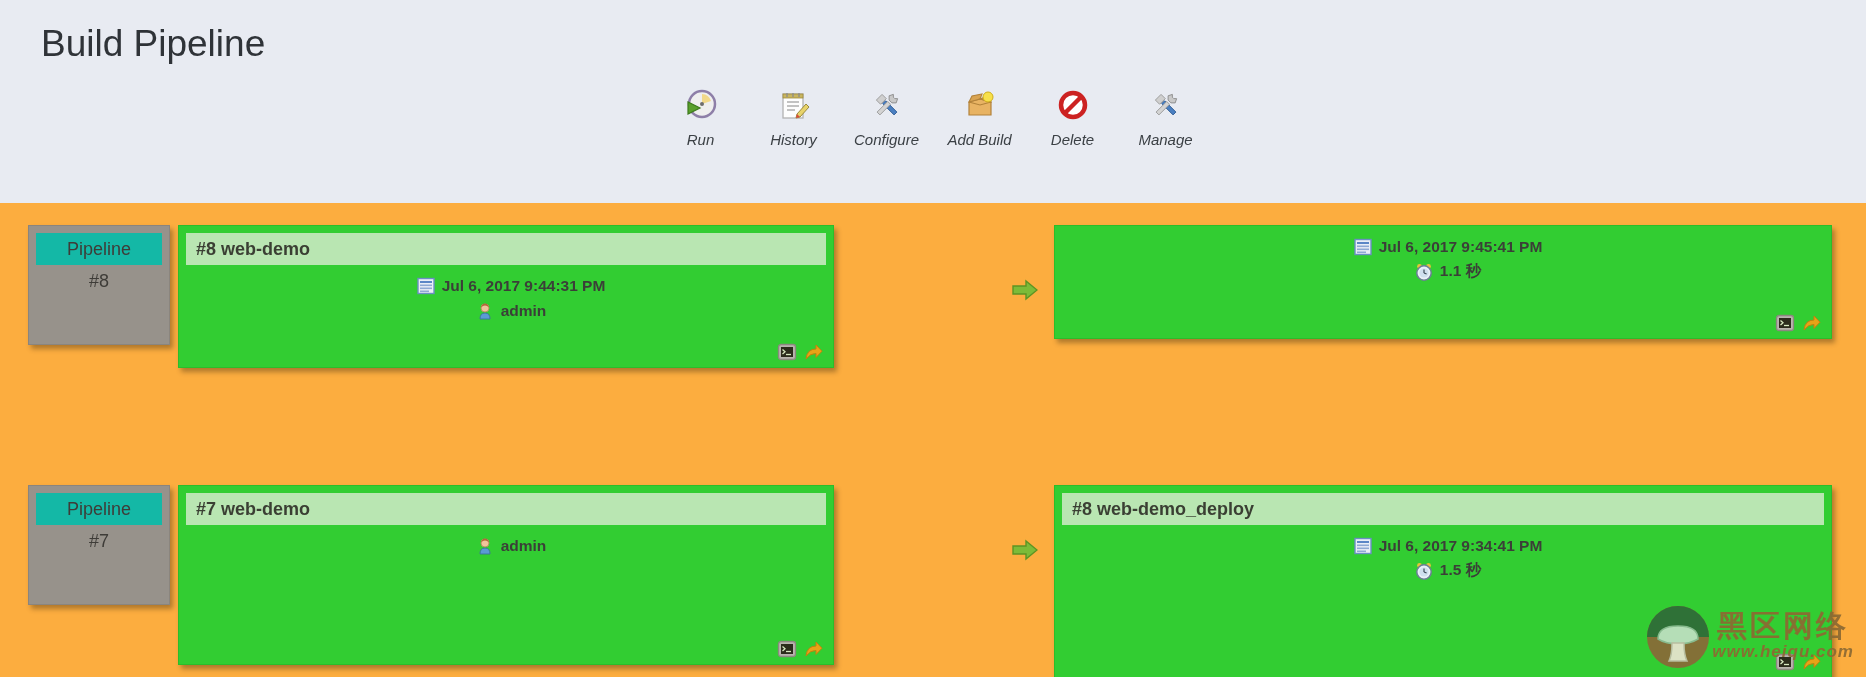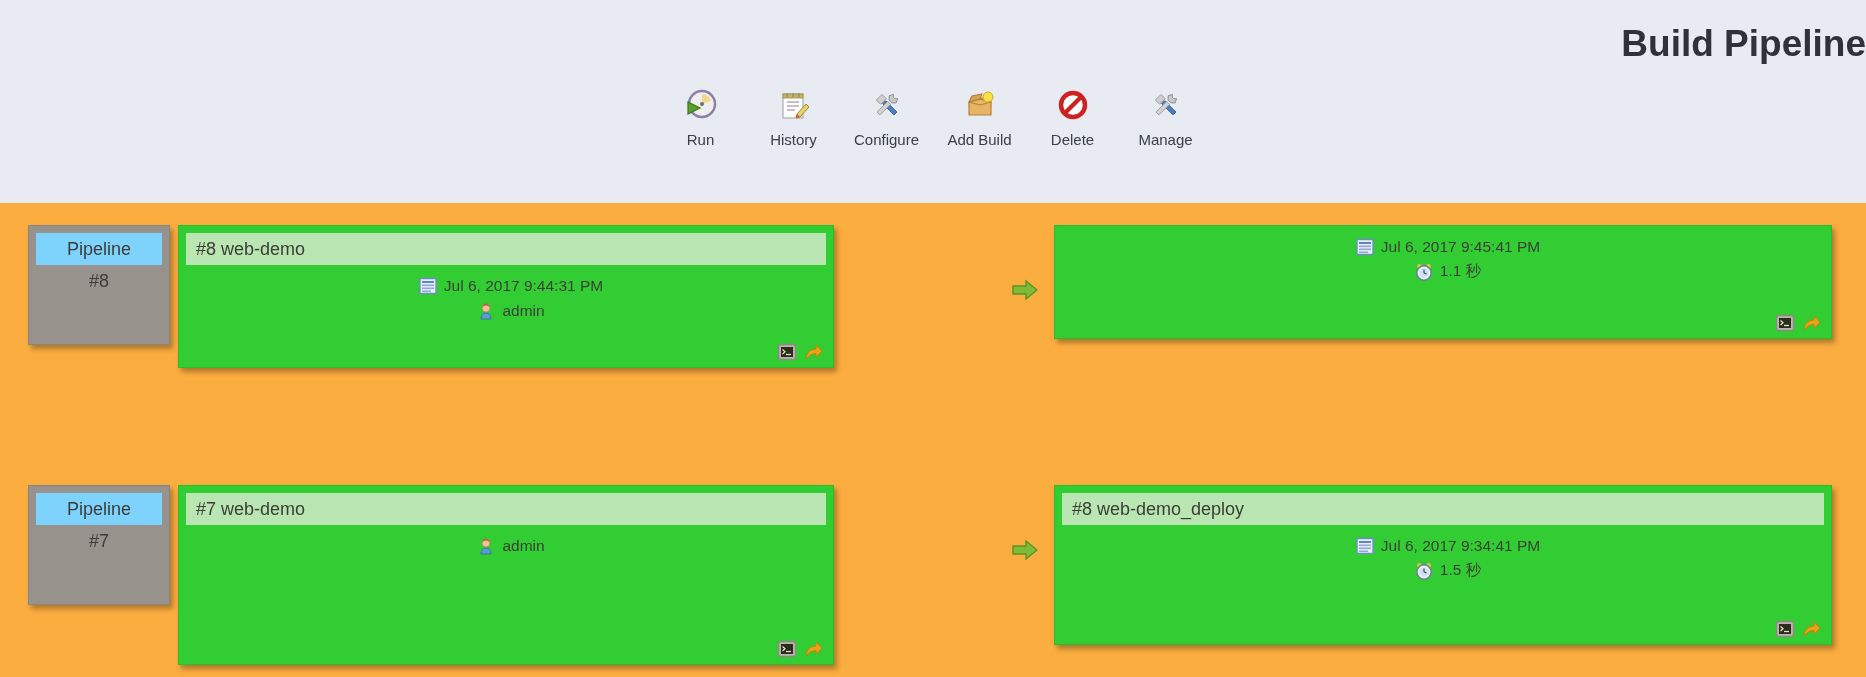--- a/index.html
+++ b/index.html
@@ -16,36 +16,38 @@
   }
 
   
   #header {
     width: 100%;
     background: #e8ebf2;
     padding-top: 22px;
     box-sizing: border-box;
   }
   #page-title {
-    text-align: right;
+    text-align: left;
     font-size: 37px;
-    font-weight: bold;
+    font-weight: normal;
     color: #2f3338;
     letter-spacing: 0px;
     margin: 0;
     line-height: 44px;
+    padding-left: 41px;
   }
 
   
   #toolbar {
     display: flex;
     justify-content: center;
     align-items: flex-start;
     gap: 12px;
     margin-top: 22px;
+    font-style: italic;
   }
   .tool-item {
     width: 81px;
     display: flex;
     flex-direction: column;
     align-items: center;
     cursor: pointer;
   }
   .tool-icon {
     width: 34px;
@@ -87,41 +89,42 @@
     width: 142px;
     height: 120px;
     background: #97928b;
     border: 1px solid #8a857e;
     box-shadow: 3px 4px 5px rgba(0,0,0,0.30);
     box-sizing: border-box;
   }
   .pipeline-box-head {
     margin: 7px 7px 0 7px;
     height: 32px;
-    background: #7dd3fc;
+    background: #14b8a6;
     display: flex;
     align-items: center;
     justify-content: center;
     font-size: 18px;
     color: #3e3c38;
   }
   .pipeline-box-num {
     text-align: center;
     font-size: 18px;
     color: #3e3c38;
     margin-top: 6px;
   }
 
   
   .card {
     position: absolute;
     background: #32cd32;
     border: 1px solid #2bbd2b;
     box-shadow: 3px 4px 5px rgba(0,0,0,0.30);
     box-sizing: border-box;
+    font-weight: bold;
   }
   .card-head {
     margin: 7px 7px 0 7px;
     height: 32px;
     background: #b9e6b2;
     display: flex;
     align-items: center;
     padding-left: 10px;
     box-sizing: border-box;
     font-size: 18px;
@@ -165,21 +168,21 @@
   }
 
   
   #card-0-0 { left: 178px; top: 0px;  width: 656px; height: 143px; }
   #conn-0   { left: 1012px; top: 53px; }
   #card-0-1 { left: 1054px; top: 0px; width: 778px; height: 114px; }
 
   
   #card-1-0 { left: 178px; top: 0px;  width: 656px; height: 180px; }
   #conn-1   { left: 1012px; top: 53px; }
-  #card-1-1 { left: 1054px; top: 0px; width: 778px; height: 160px; }
+  #card-1-1 { left: 1054px; top: 0px; width: 778px; height: 193px; }
 
   
   #watermark {
     position: absolute;
     right: 12px;
     bottom: 8px;
     display: flex;
     align-items: center;
     pointer-events: none;
     opacity: 0.93;
@@ -496,14 +499,28 @@
         </span>
         <span class="action-icon">
           <svg viewBox="0 0 20 20" width="20" height="20">
             <path d="M2 17 q1 -10 10 -10 l0 -4 l6 6.2 l-6 6.2 l0 -4 q-6 0 -10 5.6 z" fill="#e8a317" stroke="#c2820d" stroke-width="1"></path>
           </svg>
         </span>
       </div>
     </div>
   </div>
 
+  <div id="watermark">
+    <span id="watermark-mark">
+      <svg viewBox="0 0 64 64" width="64" height="64">
+        <circle cx="32" cy="32" r="31" fill="#8a6a38"></circle>
+        <path d="M1 32 a31 31 0 0 1 62 0 z" fill="#2f6b38"></path>
+        <path d="M12 34 q0 -13 20 -13 q20 0 20 13 q-8 5 -20 5 q-12 0 -20 -5 z" fill="#bfe0c2" stroke="#8fba95" stroke-width="1.5"></path>
+        <path d="M26 38 q0 12 -3 18 l18 0 q-3 -6 -3 -18 z" fill="#e9e4d0" stroke="#c2bda8" stroke-width="1.5"></path>
+      </svg>
+    </span>
+    <span id="watermark-text">
+      <span id="watermark-cn">黑区网络</span>
+      <span id="watermark-url">www.heiqu.com</span>
+    </span>
+  </div>
 
 </div>
 
 </body></html>

